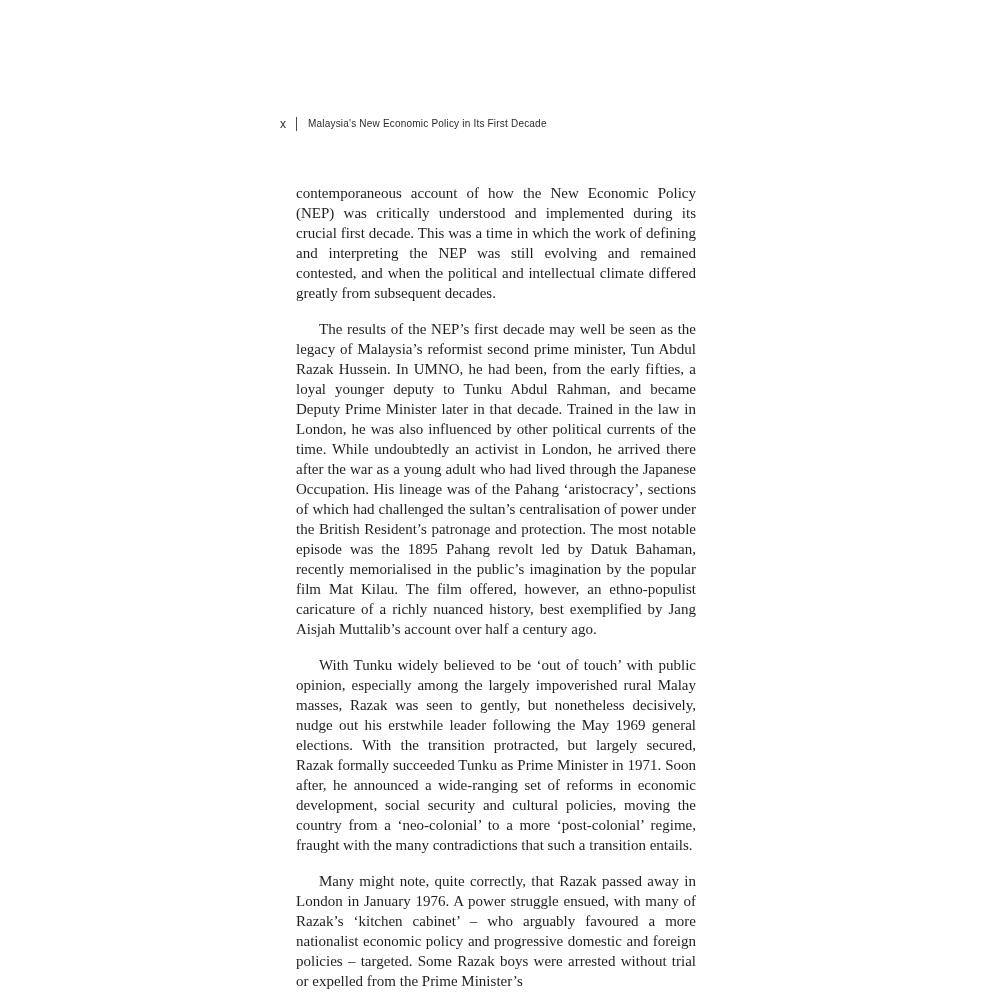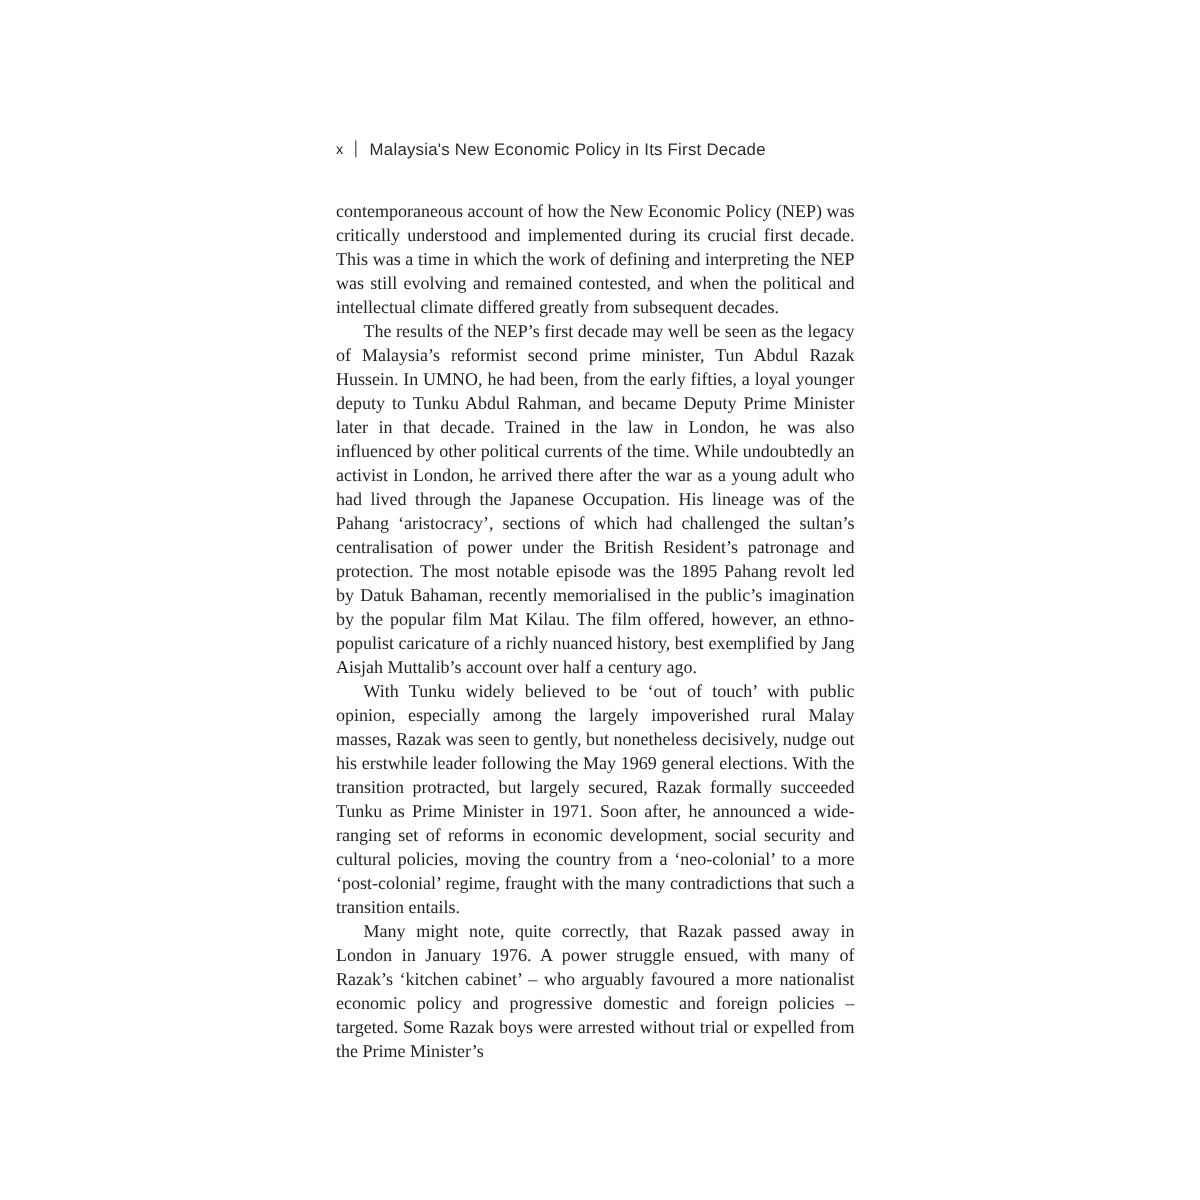--- a/index.html
+++ b/index.html
@@ -30,38 +30,38 @@
     color: #2b2b2b;
   }
   .rule {
     display: inline-block;
     width: 1px;
     height: 14px;
     background: #4a4a4a;
     margin: 0 11px 0 10px;
   }
   .running-title {
-    font-size: 14px;
+    font-size: 10px;
     letter-spacing: 0.2px;
     line-height: 16px;
     color: #2b2b2b;
   }
   .text-block {
     position: absolute;
     left: 280px;
     top: 167px;
     width: 432px;
     font-family: "Liberation Serif", serif;
     font-size: 15px;
     line-height: 20px;
     color: #1f1f1f;
     text-align: justify;
   }
   .text-block p {
-    margin: 0;
+    margin: 16px;
     padding: 0;
   }
   .text-block p.indent {
     text-indent: 23px;
   }
   .italic {
   }
 </style>
 </head>
 <body>

